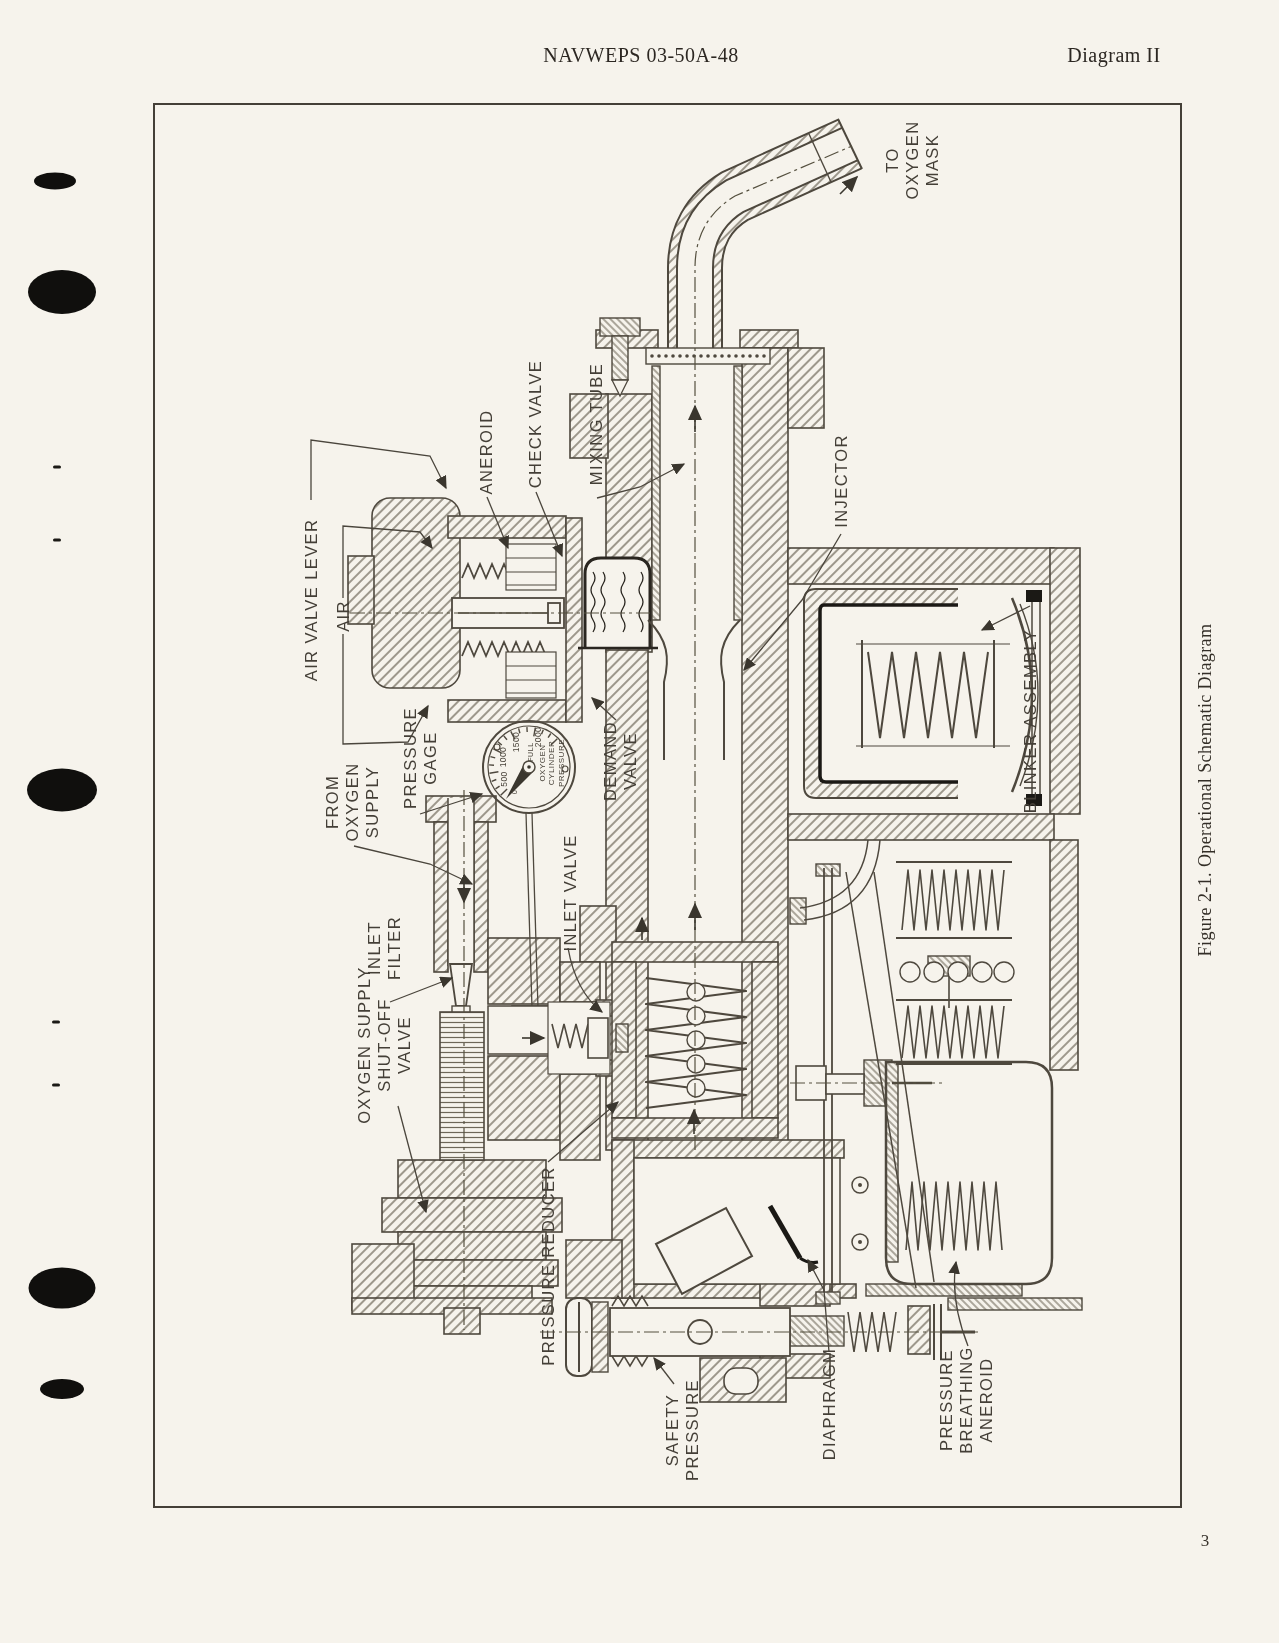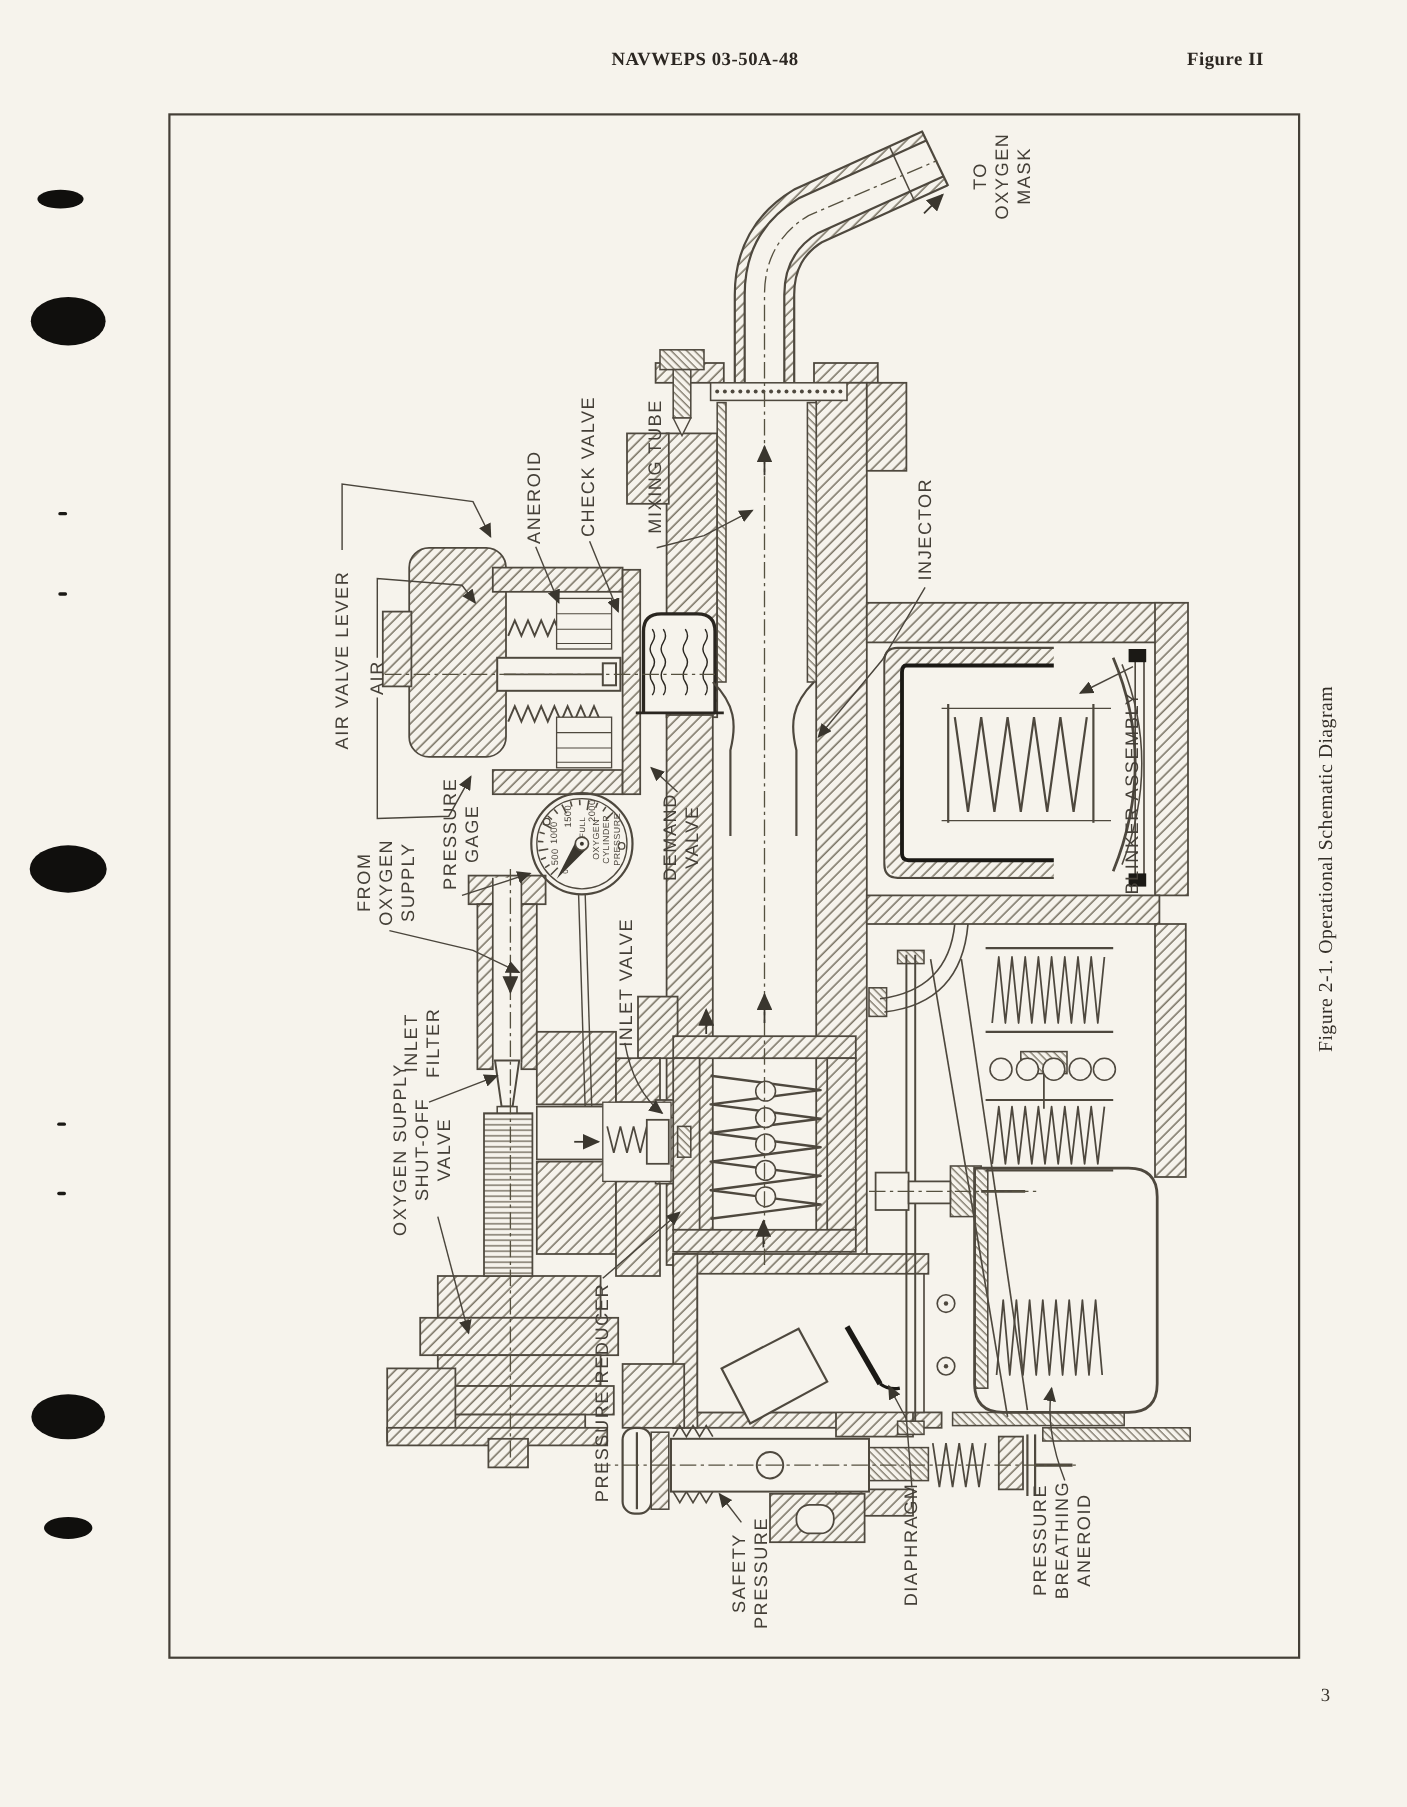--- a/index.html
+++ b/index.html
@@ -4,22 +4,22 @@
 <style>
   html,body{margin:0;padding:0;}
   body{
     width:1279px;height:1643px;position:relative;overflow:hidden;
     background:#f6f3ec;
     font-family:"Liberation Sans",sans-serif;
   }
   
   .hdr{
     position:absolute;transform:translateX(-50%);
-    font-family:"Liberation Serif",serif;font-weight:700;
-    font-size:17px;color:#2c2722;letter-spacing:.5px;white-space:nowrap;
+    font-family:"Liberation Serif",serif;font-weight:400;
+    font-size:20px;color:#2c2722;letter-spacing:.5px;white-space:nowrap;
   }
   .pgnum{
     position:absolute;transform:translate(-50%,-50%);
     font-family:"Liberation Serif",serif;font-size:17px;color:#3a352e;
   }
   
   .frame{
     position:absolute;left:153px;top:103px;width:1029px;height:1405px;
     border:2px solid #443f37;background:transparent;box-sizing:border-box;
   }
@@ -46,21 +46,21 @@
     position:absolute;transform:translate(-50%,-50%) rotate(-90deg);
     font-family:"Liberation Serif",serif;font-size:18px;color:#332e27;
     letter-spacing:.4px;white-space:nowrap;
   }
   svg{position:absolute;left:0;top:0;}
 </style>
 </head>
 <body>
 
 <div class="hdr" style="left:641px;top:44px">NAVWEPS 03-50A-48</div>
-<div class="hdr" style="left:1114px;top:44px">Figure II</div>
+<div class="hdr" style="left:1114px;top:44px">Diagram II</div>
 
 <div class="hole" style="left:55px;top:181px;width:42px;height:17px"></div>
 <div class="hole" style="left:62px;top:292px;width:68px;height:44px"></div>
 <div class="hole" style="left:62px;top:790px;width:70px;height:43px"></div>
 <div class="hole" style="left:62px;top:1288px;width:67px;height:41px"></div>
 <div class="hole" style="left:62px;top:1389px;width:44px;height:20px"></div>
 <div class="speck" style="left:57px;top:467px;width:8px;height:3px"></div>
 <div class="speck" style="left:57px;top:540px;width:8px;height:3px"></div>
 <div class="speck" style="left:56px;top:1022px;width:8px;height:3px"></div>
 <div class="speck" style="left:56px;top:1085px;width:8px;height:3px"></div>

